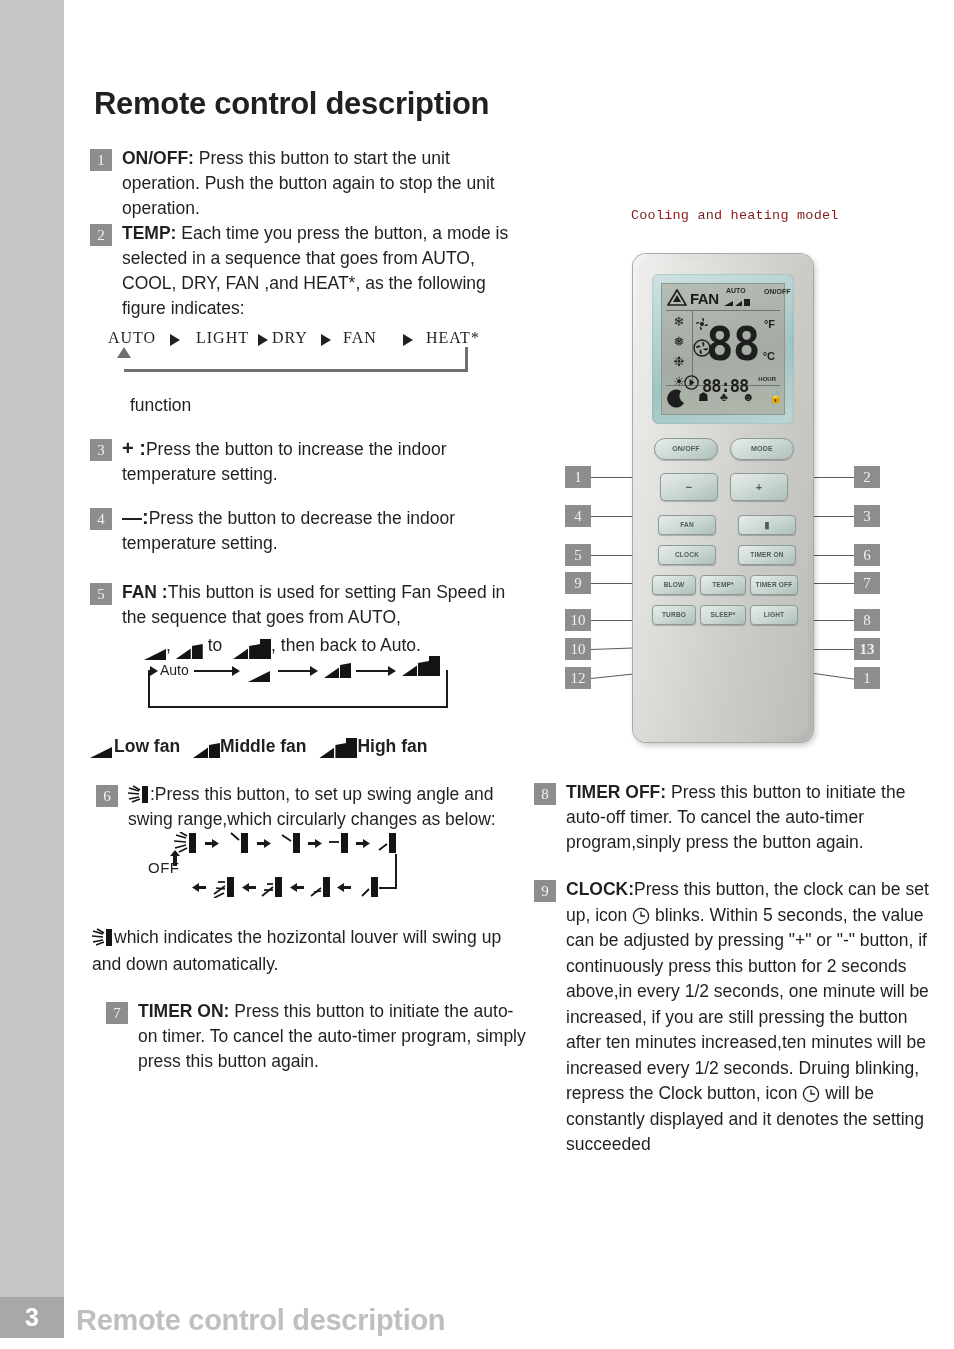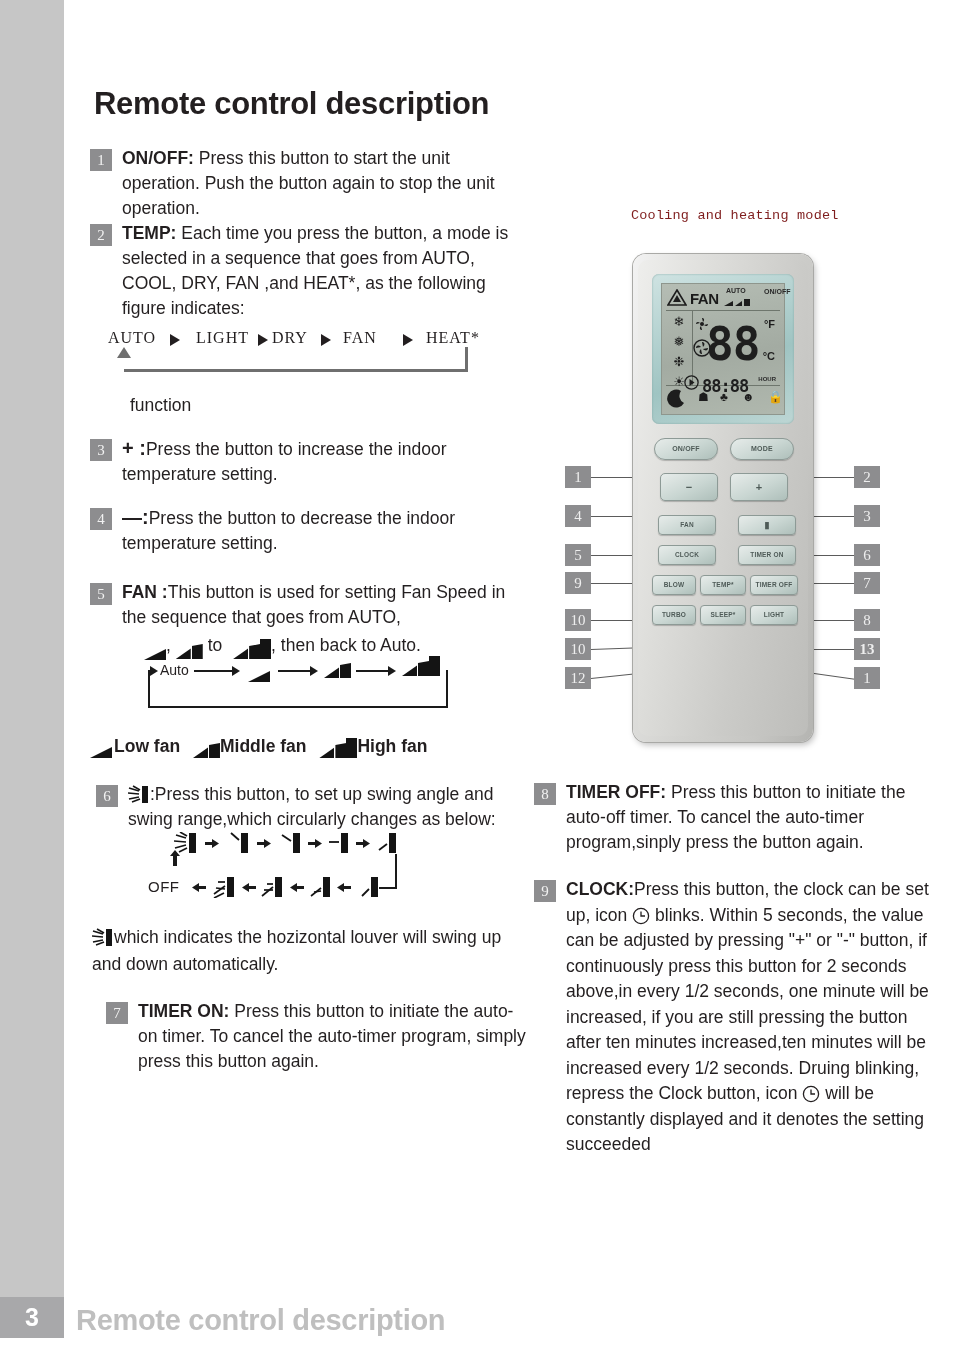--- a/index.html
+++ b/index.html
@@ -402,21 +402,21 @@
             <line x1="2" y1="18" x2="13" y2="10"></line>
             <line x1="4" y1="12" x2="13" y2="13"></line>
             <line x1="6" y1="6" x2="13" y2="6"></line>
             <line x1="2" y1="22" x2="12" y2="17"></line>
           </g>
       </svg>
       <svg class="sa" style="left:18px;top:51px;" width="14" height="9" viewBox="0 0 14 9">
           <path d="M14 3H7V0L0 4.5 7 9V6h7z" fill="#1a1a1a"></path>
         </svg>
 
-      <span class="off-lbl" style="left:-26px;top:46px;">OFF</span>
+      <span class="off-lbl" style="left:-26px;top:27px;">OFF</span>
       <svg class="sa" style="left:-4px;top:18px;" width="10" height="16" viewBox="0 0 10 16">
           <path d="M3 16V6H0l5-6 5 6H7v10z" fill="#1a1a1a"></path>
         </svg>
     </div>
 
     <div class="body-txt" style="margin-top:6px;margin-left:2px;">
       <svg width="22" height="19" viewBox="0 0 22 19" style="vertical-align:-4px;">
         <rect x="14" y="1" width="6" height="17" fill="#141414"></rect>
         <g stroke="#141414" stroke-width="1.6">
           <line x1="1" y1="3" x2="11" y2="6"></line>

